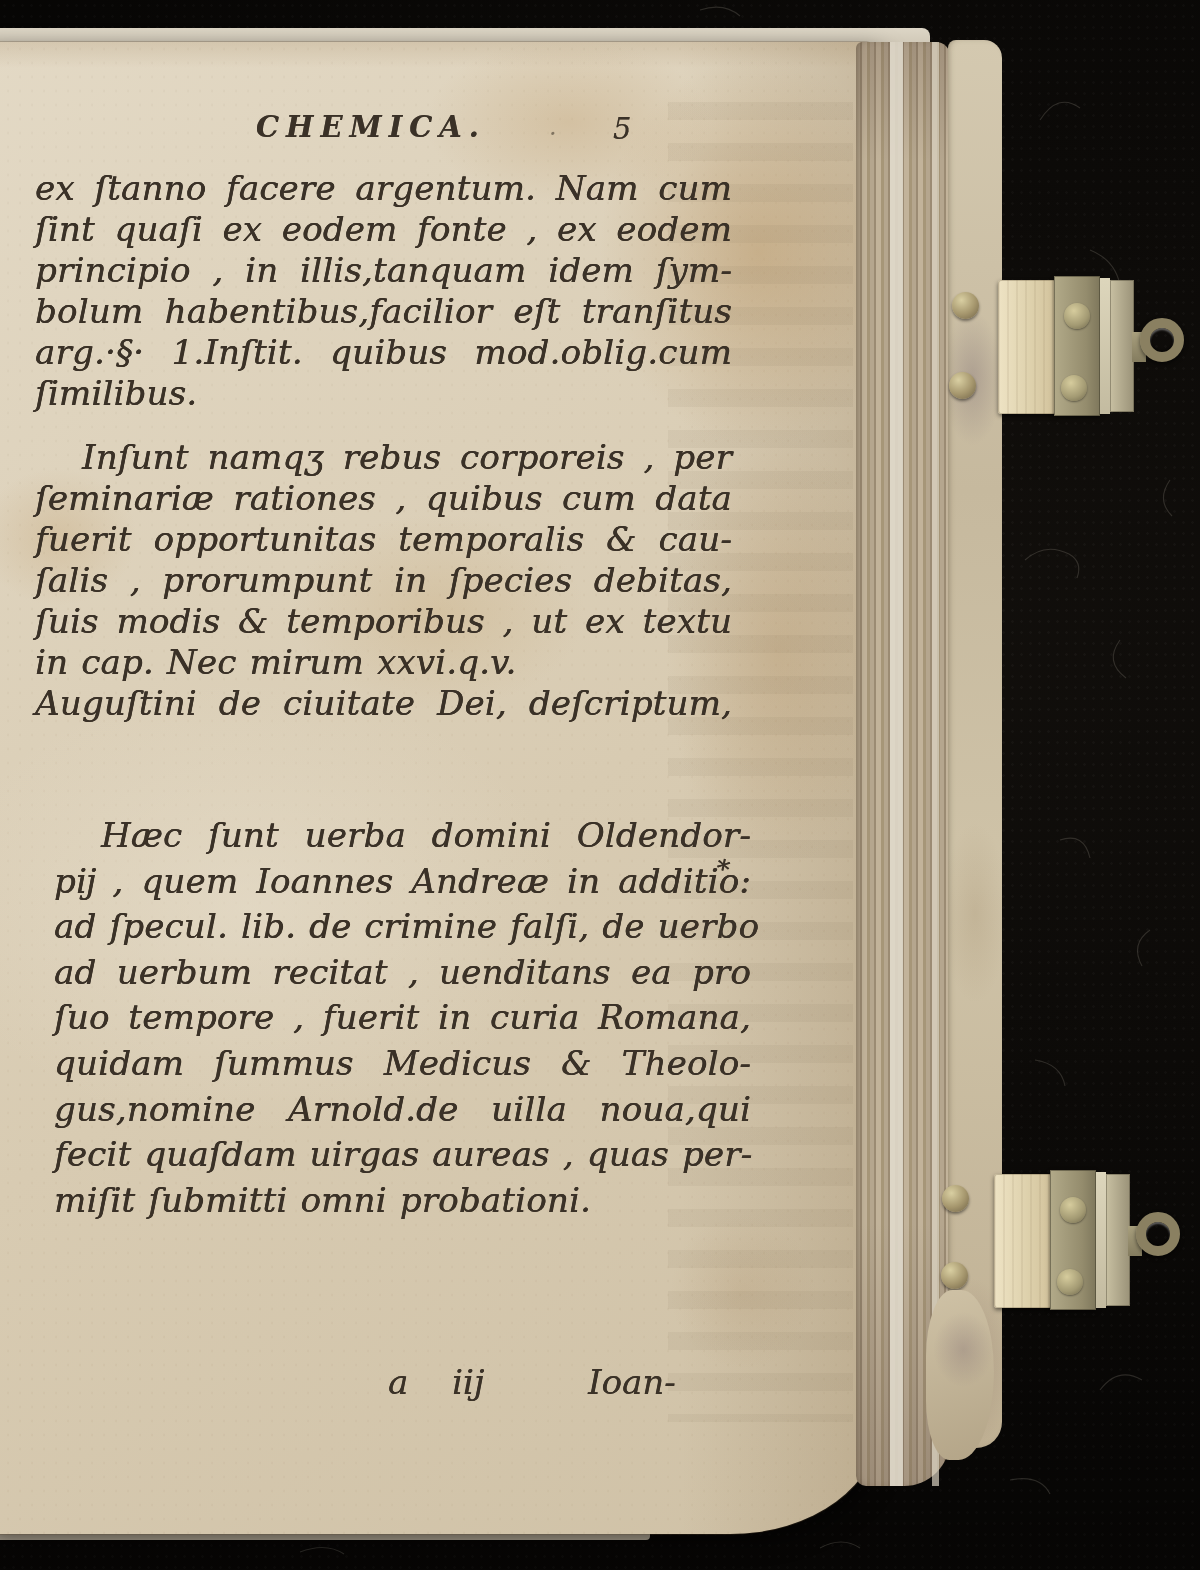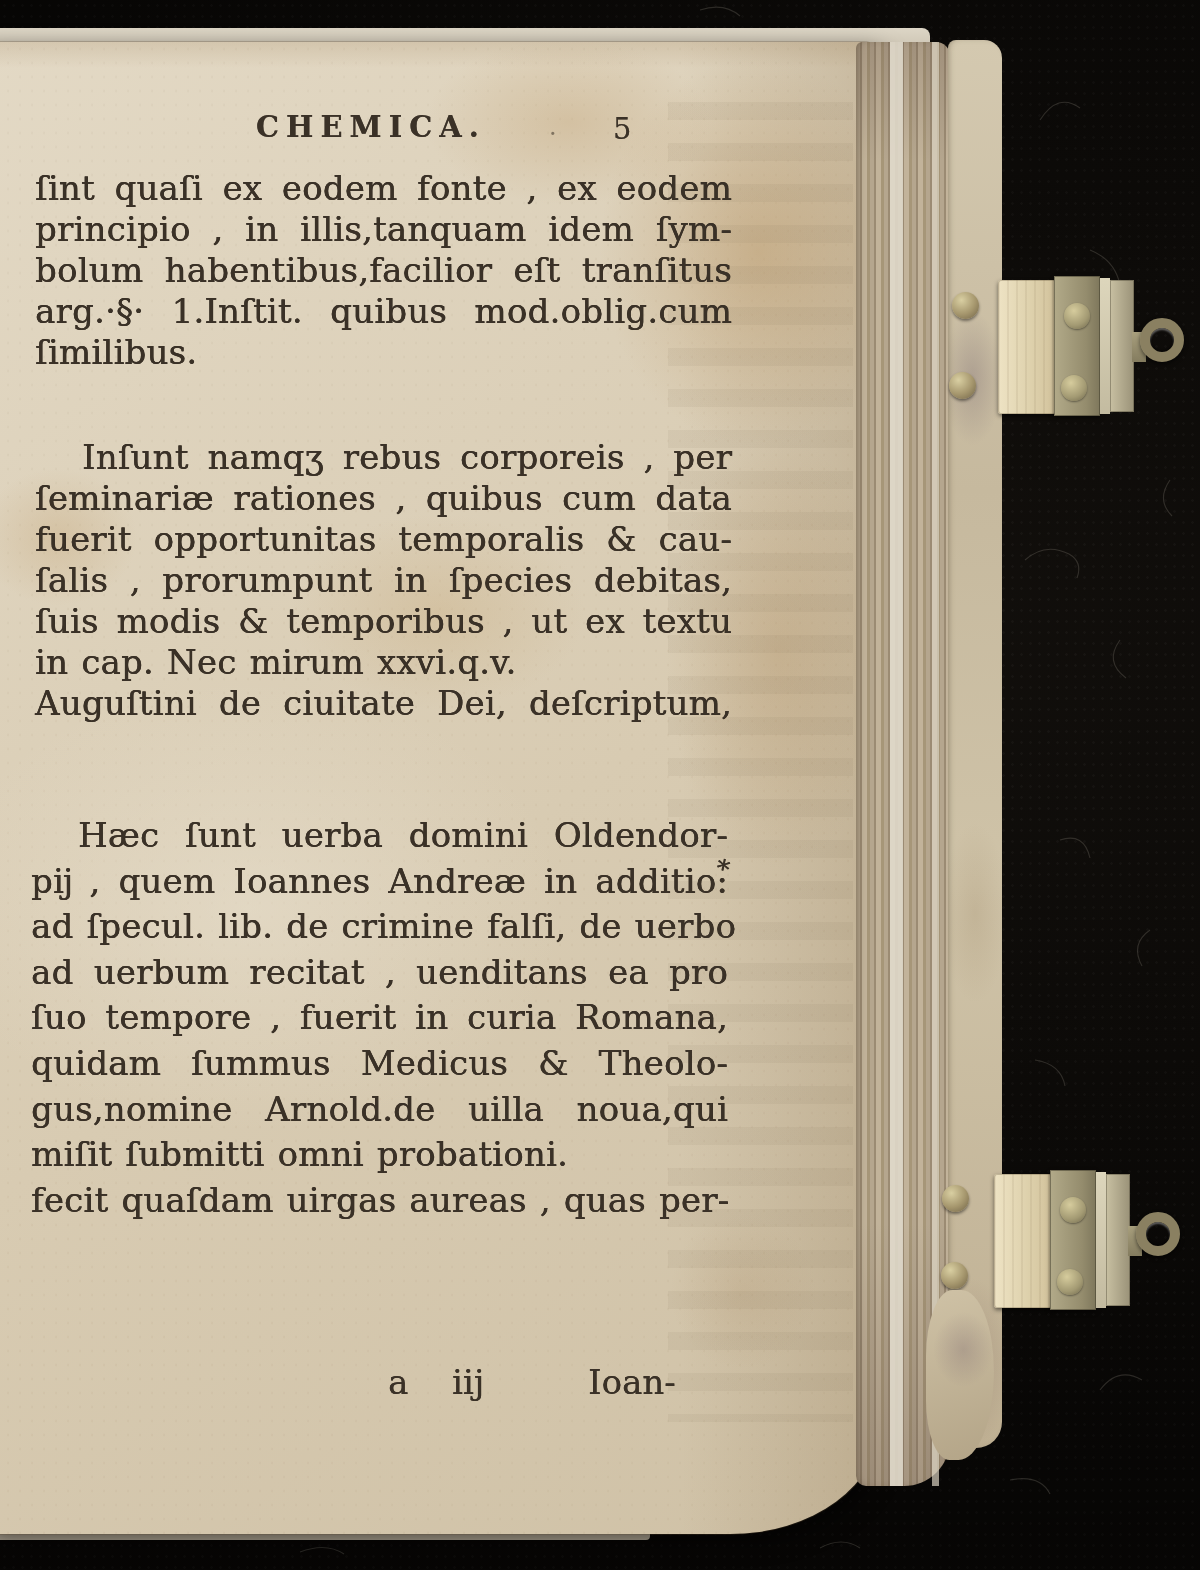--- a/index.html
+++ b/index.html
@@ -138,38 +138,38 @@
     border:10px solid #8a8061;background:transparent;box-sizing:border-box;
     box-shadow:inset 0 2px 2px rgba(255,255,255,.35), inset 0 -2px 2px rgba(0,0,0,.4), 0 2px 4px rgba(0,0,0,.55);
   }
   .privet{
     position:absolute;width:26px;height:26px;border-radius:50%;
     background:radial-gradient(circle at 38% 30%, #d6cc9d, #a39a73 60%, #6e674c 100%);
     box-shadow:0 1px 2px rgba(0,0,0,.4);
   }
 
   
-  .textlayer{position:absolute;inset:0;color:var(--ink);}
+  .textlayer{position:absolute;inset:0;color:var(--ink);font-style:italic;}
   .running-title{
     position:absolute;left:256px;top:110px;font-size:29px;letter-spacing:7px;
     font-weight:bold;text-shadow:0 0 .5px rgba(58,49,39,.7);
   }
   .header-dot{position:absolute;left:549px;top:120px;font-size:24px;opacity:.55;}
   .folio{position:absolute;left:613px;top:112px;font-size:29px;text-shadow:0 0 .5px rgba(58,49,39,.6);}
   .para{position:absolute;left:35px;width:697px;}
   .p1{top:168px;}
   .p2{top:437px;}
   .p3{top:813px;left:31px;}
   .p4{top:1316px;}
   .ln{
     font-size:34px;line-height:41px;white-space:nowrap;width:697px;box-sizing:border-box;
     text-align:justify;text-align-last:justify;word-spacing:2px;letter-spacing:.2px;
     text-shadow:.35px 0 0 var(--ink), 0 .25px 0 rgba(58,49,39,.55);
   }
-  .p3 .ln{line-height:45.6px;}
+  .p3 .ln{line-height:45.6px;margin-left:23px;}
   .ln.ind{padding-left:47px;}
   .ln.nj{text-align:right;text-align-last:left;}
   .sigrow{position:absolute;top:1362px;left:0;width:900px;height:50px;}
   .sig{position:absolute;font-size:34px;text-shadow:.35px 0 0 var(--ink);}
   .sig-a{left:388px;}
   .sig-ij{left:452px;}
   .sig-cw{left:588px;}
   .margin-mark{
     position:absolute;left:716px;top:854px;font-size:26px;transform:rotate(12deg);
     text-shadow:.4px 0 0 var(--ink);
@@ -249,20 +249,21 @@
       <div class="tongue"></div>
       <div class="ring"></div>
     </div>
 
     <div class="textlayer">
       <div class="running-title">CHEMICA.</div>
       <span class="header-dot">·</span>
       <div class="folio">5</div>
 
       <div class="para p1">
+        <div class="ln">ex ſtanno facere argentum. Nam cum</div>
         <div class="ln">ſint quaſi ex eodem fonte , ex eodem</div>
         <div class="ln">principio , in illis,tanquam idem ſym-</div>
         <div class="ln">bolum habentibus,facilior eſt tranſitus</div>
         <div class="ln">arg.·§· 1.Inſtit. quibus mod.oblig.cum</div>
         <div class="ln nj">ſimilibus.</div>
       </div>
 
       <div class="para p2">
         <div class="ln ind">Inſunt namqʒ rebus corporeis , per</div>
         <div class="ln">ſeminariæ rationes , quibus cum data</div>
@@ -274,22 +275,22 @@
       </div>
 
       <div class="para p3">
         <div class="ln ind">Hæc ſunt uerba domini Oldendor-</div>
         <div class="ln">pĳ , quem Ioannes Andreæ in additio:</div>
         <div class="ln">ad ſpecul. lib. de crimine falſi, de uerbo</div>
         <div class="ln">ad uerbum recitat , uenditans ea pro</div>
         <div class="ln">ſuo tempore , fuerit in curia Romana,</div>
         <div class="ln">quidam ſummus Medicus &amp; Theolo-</div>
         <div class="ln">gus,nomine Arnold.de uilla noua,qui</div>
+        <div class="ln">fecit quaſdam uirgas aureas , quas per-</div>
         <div class="ln nj">miſit ſubmitti omni probationi.</div>
-        <div class="ln">fecit quaſdam uirgas aureas , quas per-</div>
       </div>
 
 
       <div class="sigrow">
         <span class="sig sig-a">a</span>
         <span class="sig sig-ij">iij</span>
         <span class="sig sig-cw">Ioan-</span>
       </div>
 
       <span class="margin-mark">*</span>

